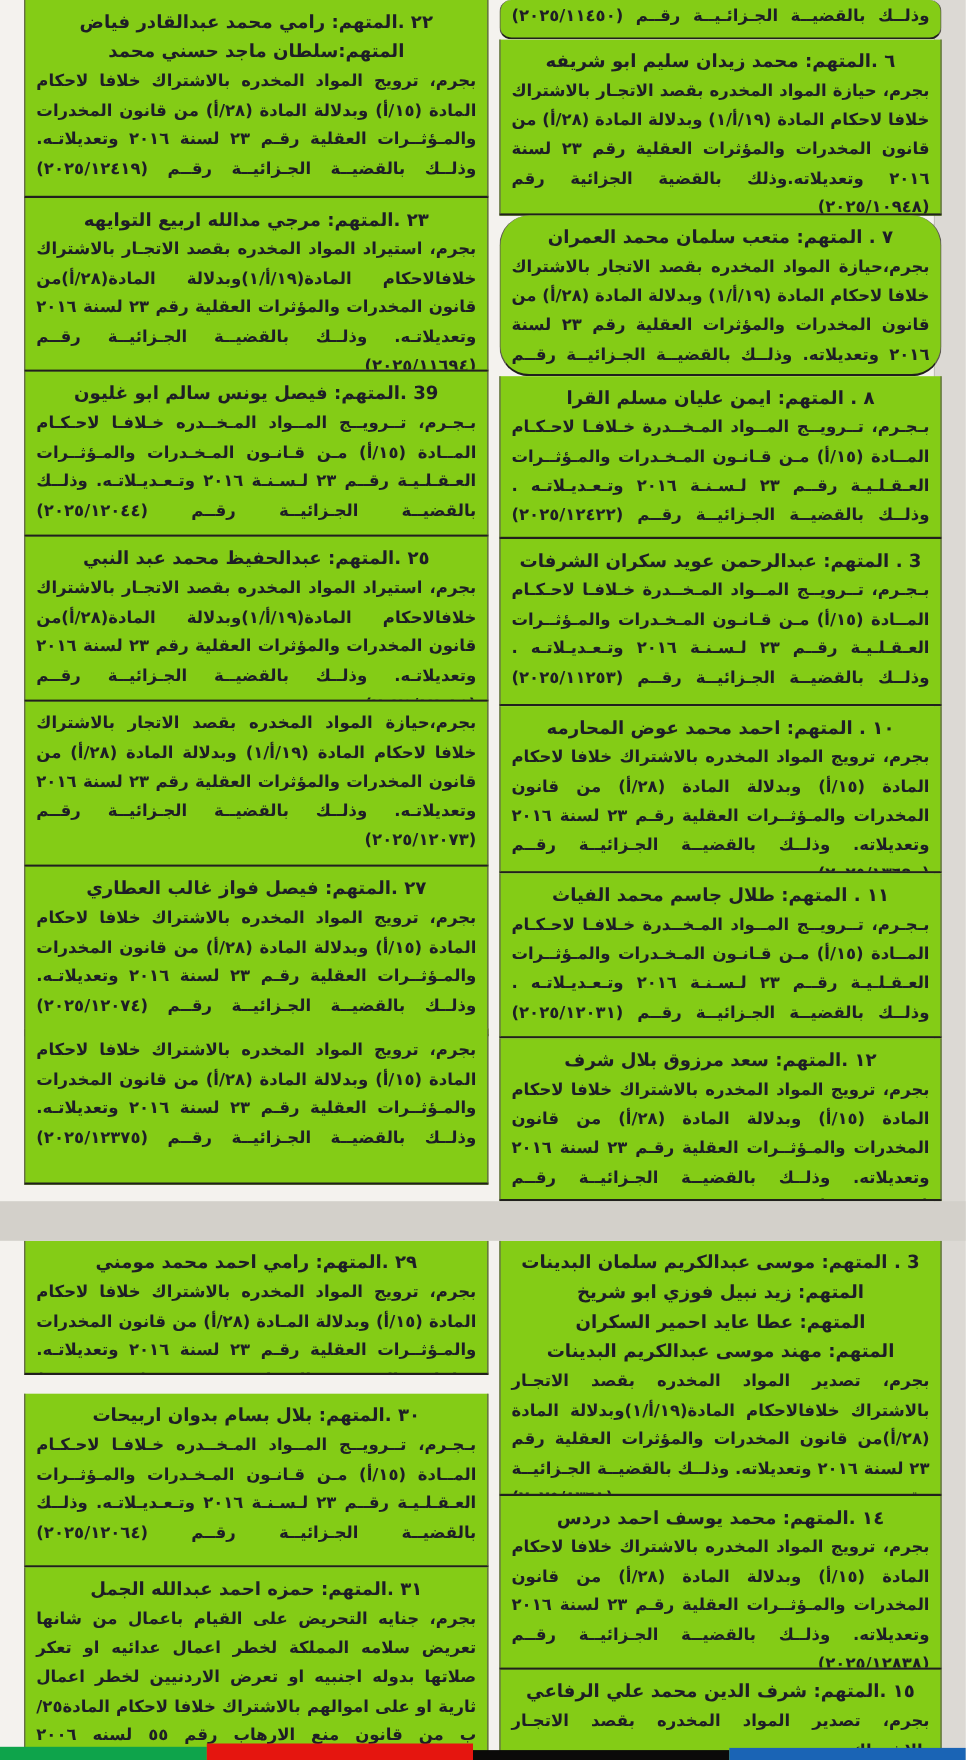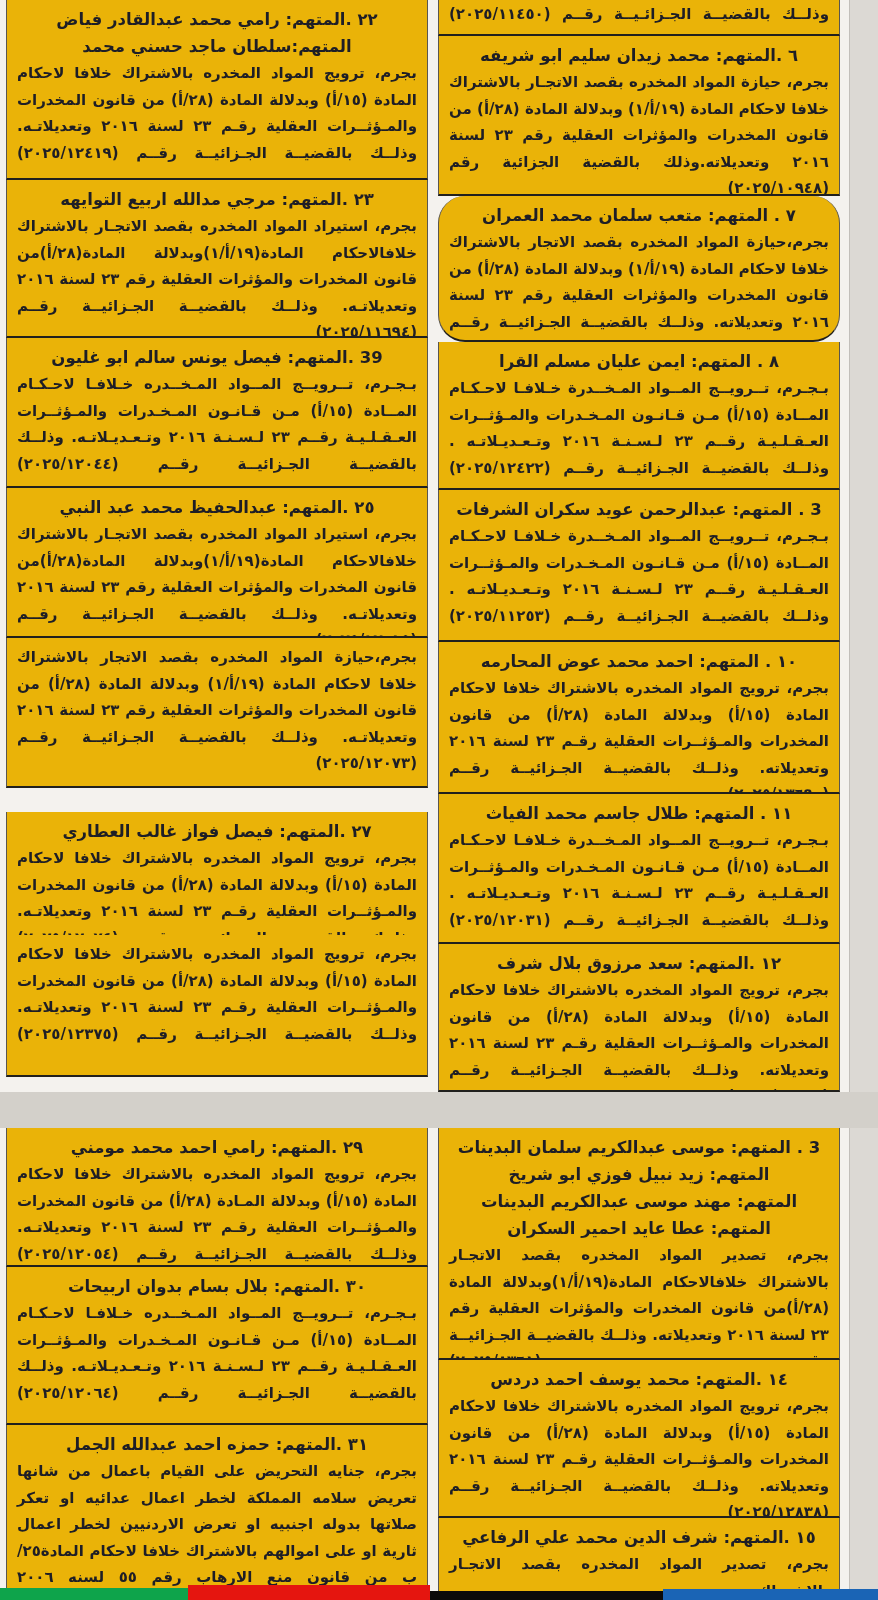--- a/index.html
+++ b/index.html
@@ -8,32 +8,33 @@
     background:#f4f2ee;
     font-family:"DejaVu Sans",sans-serif;
     color:#1e1e26;
   }
   .page-edge-strip{position:absolute;top:0;right:0;width:28px;height:1600px;background:#dcd9d4;border-left:1px solid #c2bfba;}
   .scan-gap{position:absolute;left:0;top:1092px;width:878px;height:36px;background:#d3d0ca;}
   .col-block{
     position:absolute;box-sizing:border-box;direction:rtl;overflow:hidden;
     padding:6px 10px 4px 10px;
     border-left:1px solid #5a564f;border-right:1px solid #5a564f;border-bottom:2px solid #21201d;
-    background:#eab308;
+    background:#84cc16;
+    margin-left:16px;
   }
   .no-bb{border-bottom:none;}
   .right-col{left:438px;width:402px;}
   .left-col{left:6px;width:422px;}
   .entry-header{
     text-align:center;font-weight:bold;font-size:16.5px;line-height:27px;white-space:nowrap;
   }
   .entry-body{
     text-align:justify;text-align-last:justify;font-weight:bold;font-size:15px;line-height:26.5px;
   }
-  .partial-line{padding-top:1px;}
+  .partial-line{padding-top:1px;border-radius:11px;}
   .bar{position:absolute;bottom:0;}
   .bar-green{left:0;width:188px;height:12px;background:#0ea44b;}
   .bar-red{left:188px;width:242px;height:15px;background:#e5150f;}
   .bar-black{left:430px;width:233px;height:9px;background:#0b0a09;}
   .bar-blue{left:663px;width:215px;height:11px;background:#1a64b5;}
 </style>
 </head>
 <body>
 
 <div class="page-edge-strip"></div>
@@ -73,22 +74,22 @@
 </div>
 
 <div class="col-block right-col" style="top:944px;height:148px;">
   <div class="entry-header">١٢ .المتهم: سعد مرزوق بلال شرف</div>
   <div class="entry-body">بجرم، ترويج المواد المخدره بالاشتراك خلافا لاحكام المادة (١٥/أ) وبدلالة المادة (٢٨/أ) من قانون المخدرات والمـؤثــرات العقلية رقـم ٢٣ لسنة ٢٠١٦ وتعديلاته. وذلــك بالقضيــة الجـزائيــة رقــم (٢٠٢٥/١٢٠٠٧)</div>
 </div>
 
 <div class="col-block right-col" style="top:1128px;height:232px;">
   <div class="entry-header">3 . المتهم: موسى عبدالكريم سلمان البدينات</div>
   <div class="entry-header">المتهم: زيد نبيل فوزي ابو شريخ</div>
+  <div class="entry-header">المتهم: عطا عايد احمير السكران</div>
   <div class="entry-header">المتهم: مهند موسى عبدالكريم البدينات</div>
-  <div class="entry-header">المتهم: عطا عايد احمير السكران</div>
   <div class="entry-body">بجرم، تصدير المواد المخدره بقصد الاتجـار بالاشتراك خلافالاحكام المادة(١٩/أ/١)وبدلالة المادة (٢٨/أ)من قانون المخدرات والمؤثرات العقلية رقم ٢٣ لسنة ٢٠١٦ وتعديلاته. وذلــك بالقضيــة الجـزائيــة رقــم (٢٠٢٥/٨٣٦١)</div>
 </div>
 
 <div class="col-block right-col" style="top:1360px;height:158px;">
   <div class="entry-header">١٤ .المتهم: محمد يوسف احمد دردس</div>
   <div class="entry-body">بجرم، ترويج المواد المخدره بالاشتراك خلافا لاحكام المادة (١٥/أ) وبدلالة المادة (٢٨/أ) من قانون المخدرات والمـؤثــرات العقلية رقـم ٢٣ لسنة ٢٠١٦ وتعديلاته. وذلــك بالقضيــة الجـزائيــة رقــم (٢٠٢٥/١٢٨٣٨)</div>
 </div>
 
 <div class="col-block right-col no-bb" style="top:1518px;height:82px;">
   <div class="entry-header">١٥ .المتهم: شرف الدين محمد علي الرفاعي</div>
@@ -113,30 +114,30 @@
 
 <div class="col-block left-col" style="top:488px;height:150px;">
   <div class="entry-header">٢٥ .المتهم: عبدالحفيظ محمد عبد النبي</div>
   <div class="entry-body">بجرم، استيراد المواد المخدره بقصد الاتجـار بالاشتراك خلافالاحكام المادة(١٩/أ/١)وبدلالة المادة(٢٨/أ)من قانون المخدرات والمؤثرات العقلية رقم ٢٣ لسنة ٢٠١٦ وتعديلاتـه. وذلــك بالقضيــة الجـزائيــة رقــم (٢٠٢٥/١٢٠١٥)</div>
 </div>
 
 <div class="col-block left-col" style="top:638px;height:150px;">
   <div class="entry-body">بجرم،حيازة المواد المخدره بقصد الاتجار بالاشتراك خلافا لاحكام المادة (١٩/أ/١) وبدلالة المادة (٢٨/أ) من قانون المخدرات والمؤثرات العقلية رقم ٢٣ لسنة ٢٠١٦ وتعديلاتـه. وذلــك بالقضيــة الجـزائيــة رقــم (٢٠٢٥/١٢٠٧٣)</div>
 </div>
 
-<div class="col-block left-col" style="top:812px;height:154px;">
+<div class="col-block left-col" style="top:788px;height:154px;">
   <div class="entry-header">٢٧ .المتهم: فيصل فواز غالب العطاري</div>
   <div class="entry-body">بجرم، ترويج المواد المخدره بالاشتراك خلافا لاحكام المادة (١٥/أ) وبدلالة المادة (٢٨/أ) من قانون المخدرات والمـؤثــرات العقلية رقـم ٢٣ لسنة ٢٠١٦ وتعديلاتـه. وذلــك بالقضيــة الجـزائيــة رقــم (٢٠٢٥/١٢٠٧٤)</div>
 </div>
 
 <div class="col-block left-col" style="top:935px;height:142px;">
   <div class="entry-body">بجرم، ترويج المواد المخدره بالاشتراك خلافا لاحكام المادة (١٥/أ) وبدلالة المادة (٢٨/أ) من قانون المخدرات والمـؤثــرات العقلية رقـم ٢٣ لسنة ٢٠١٦ وتعديلاتـه. وذلــك بالقضيــة الجـزائيــة رقــم (٢٠٢٥/١٢٣٧٥)</div>
 </div>
 
-<div class="col-block left-col" style="top:1128px;height:139px;">
+<div class="col-block left-col" style="top:1128px;height:122px;">
   <div class="entry-header">٢٩ .المتهم: رامي احمد محمد مومني</div>
   <div class="entry-body">بجرم، ترويج المواد المخدره بالاشتراك خلافا لاحكام المادة (١٥/أ) وبدلالة المـادة (٢٨/أ) من قانون المخدرات والمـؤثــرات العقلية رقـم ٢٣ لسنة ٢٠١٦ وتعديلاتـه. وذلــك بالقضيــة الجـزائيــة رقــم (٢٠٢٥/١٢٠٥٤)</div>
 </div>
 
 <div class="col-block left-col" style="top:1267px;height:158px;">
   <div class="entry-header">٣٠ .المتهم: بلال بسام بدوان اربيحات</div>
   <div class="entry-body">بـجـرم، تــرويــج المــواد المـخــدره خـلافـا لاحـكـام المــادة (١٥/أ) مـن قـانـون المـخـدرات والمـؤثــرات العـقـلـيـة رقــم ٢٣ لـسـنـة ٢٠١٦ وتـعـديـلاتـه. وذلــك بالقضيــة الجـزائيــة رقــم (٢٠٢٥/١٢٠٦٤)</div>
 </div>
 
 <div class="col-block left-col no-bb" style="top:1425px;height:175px;">

